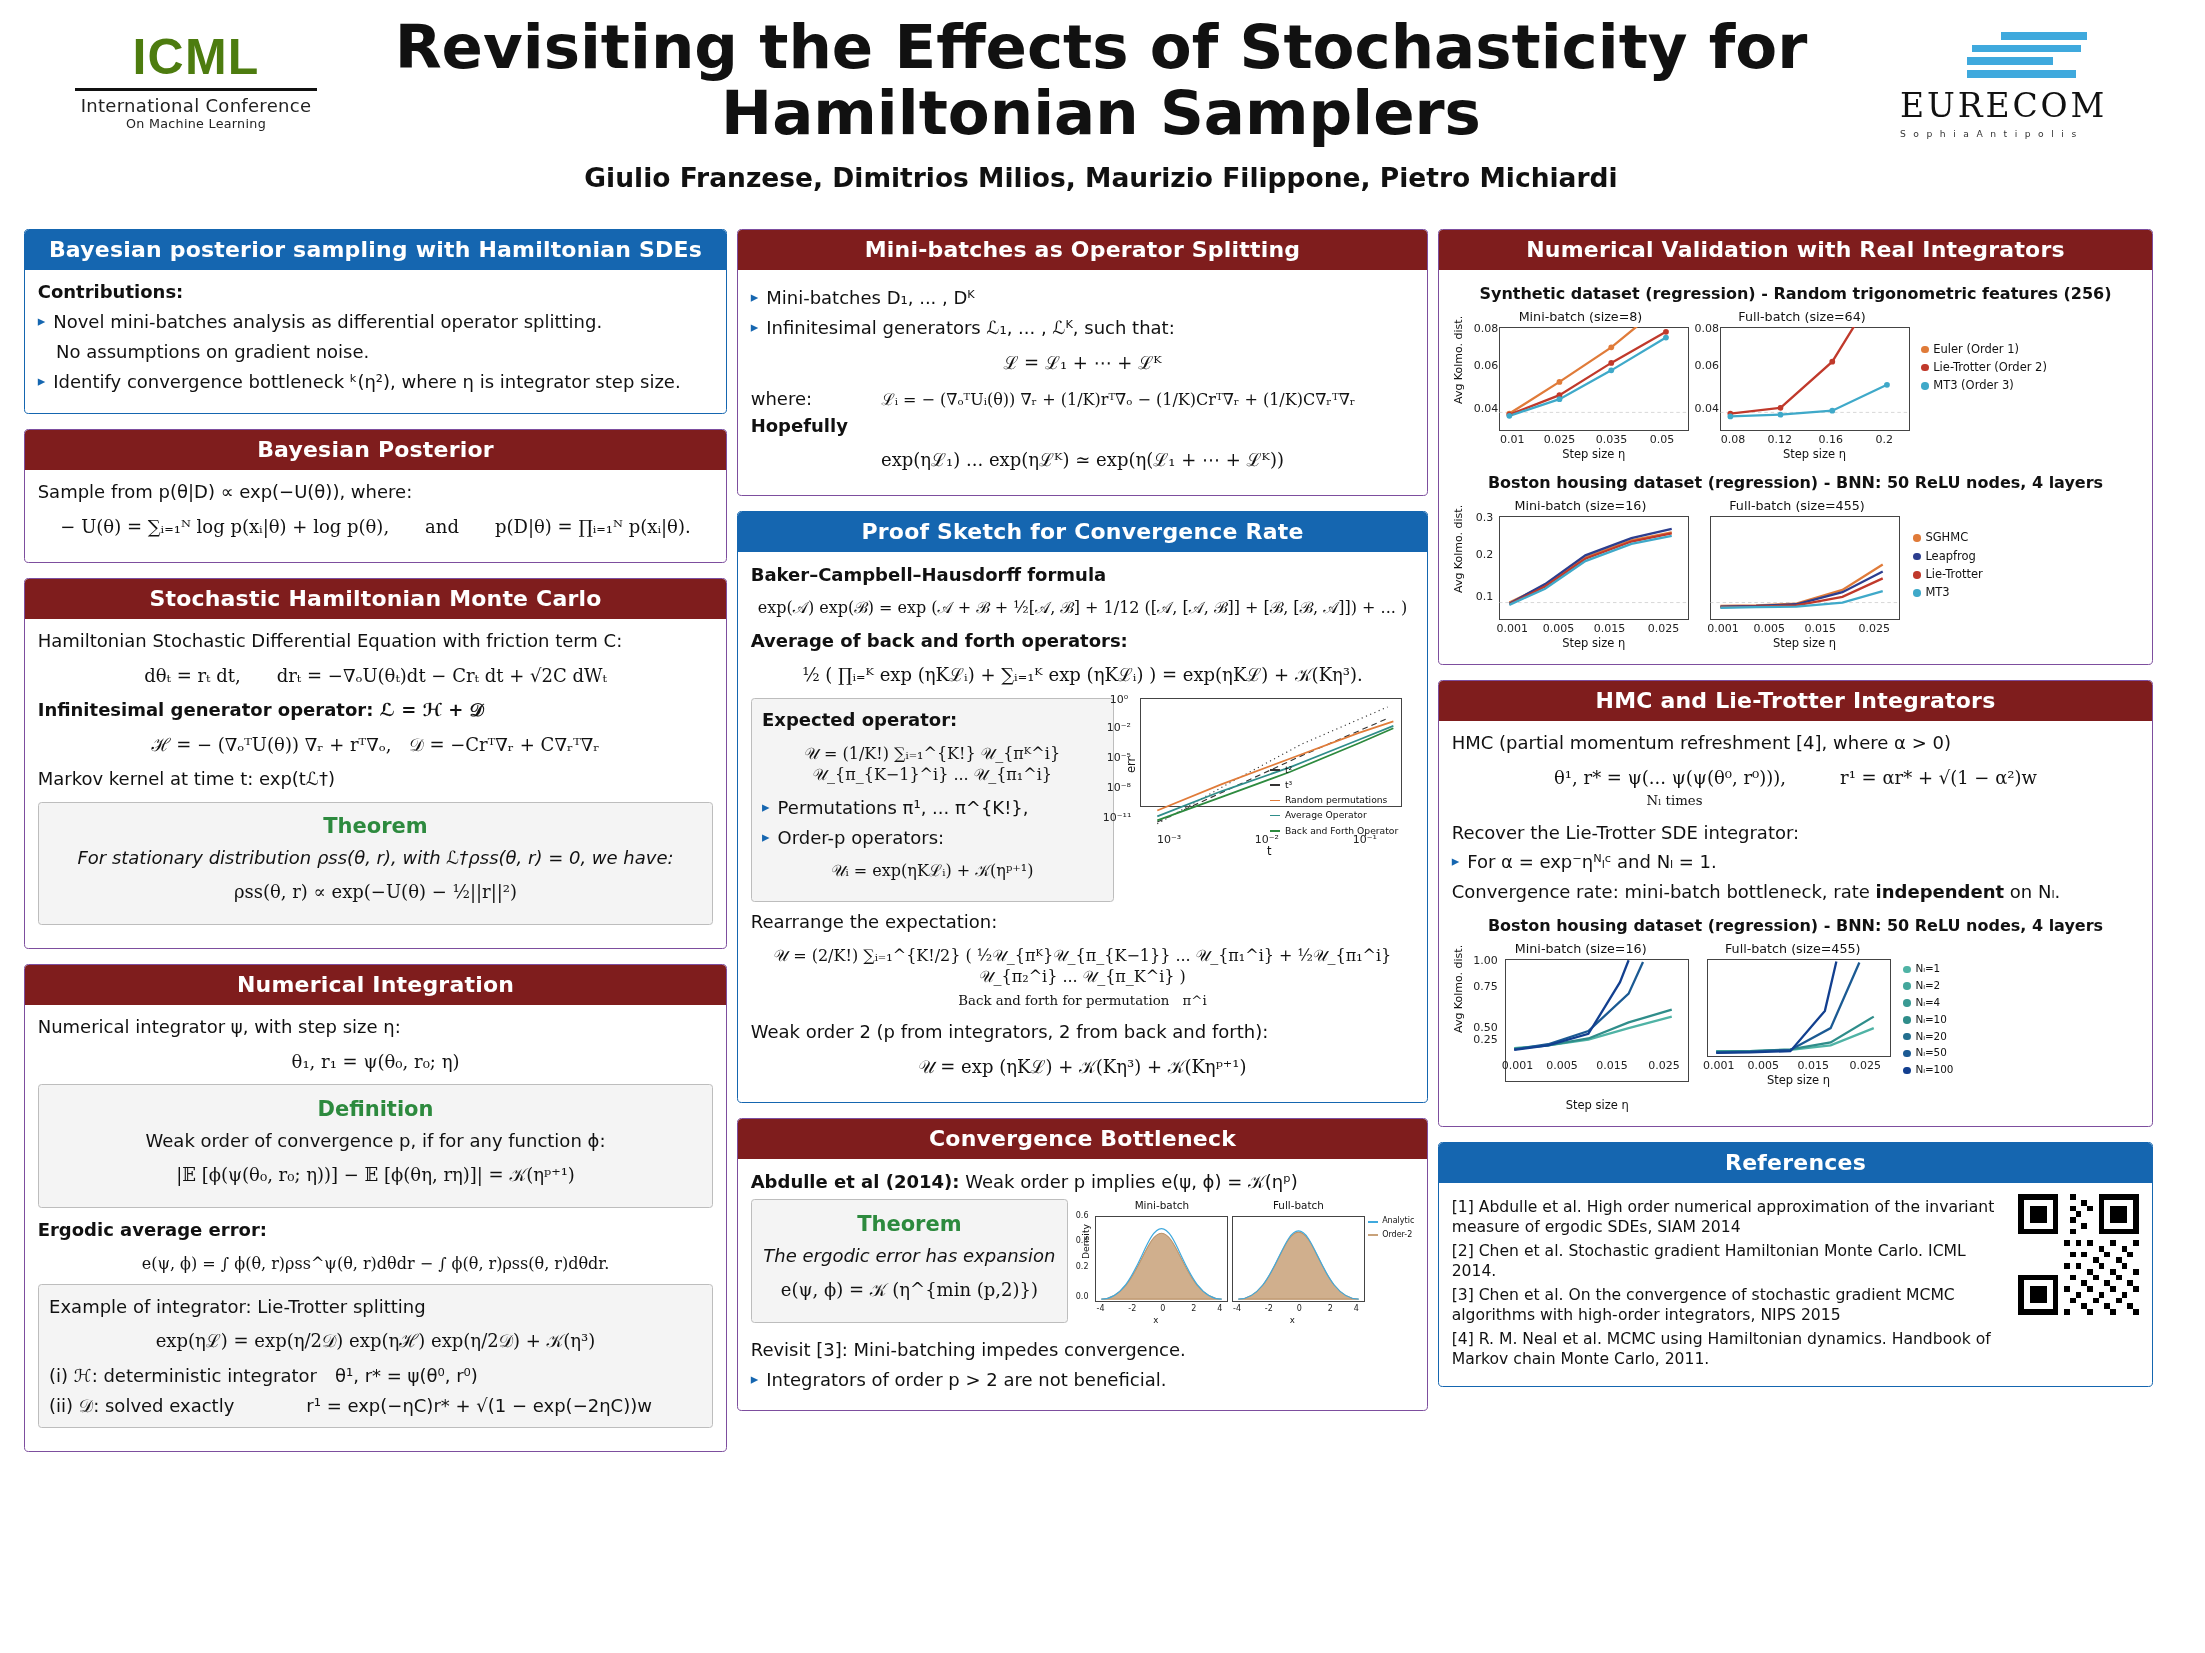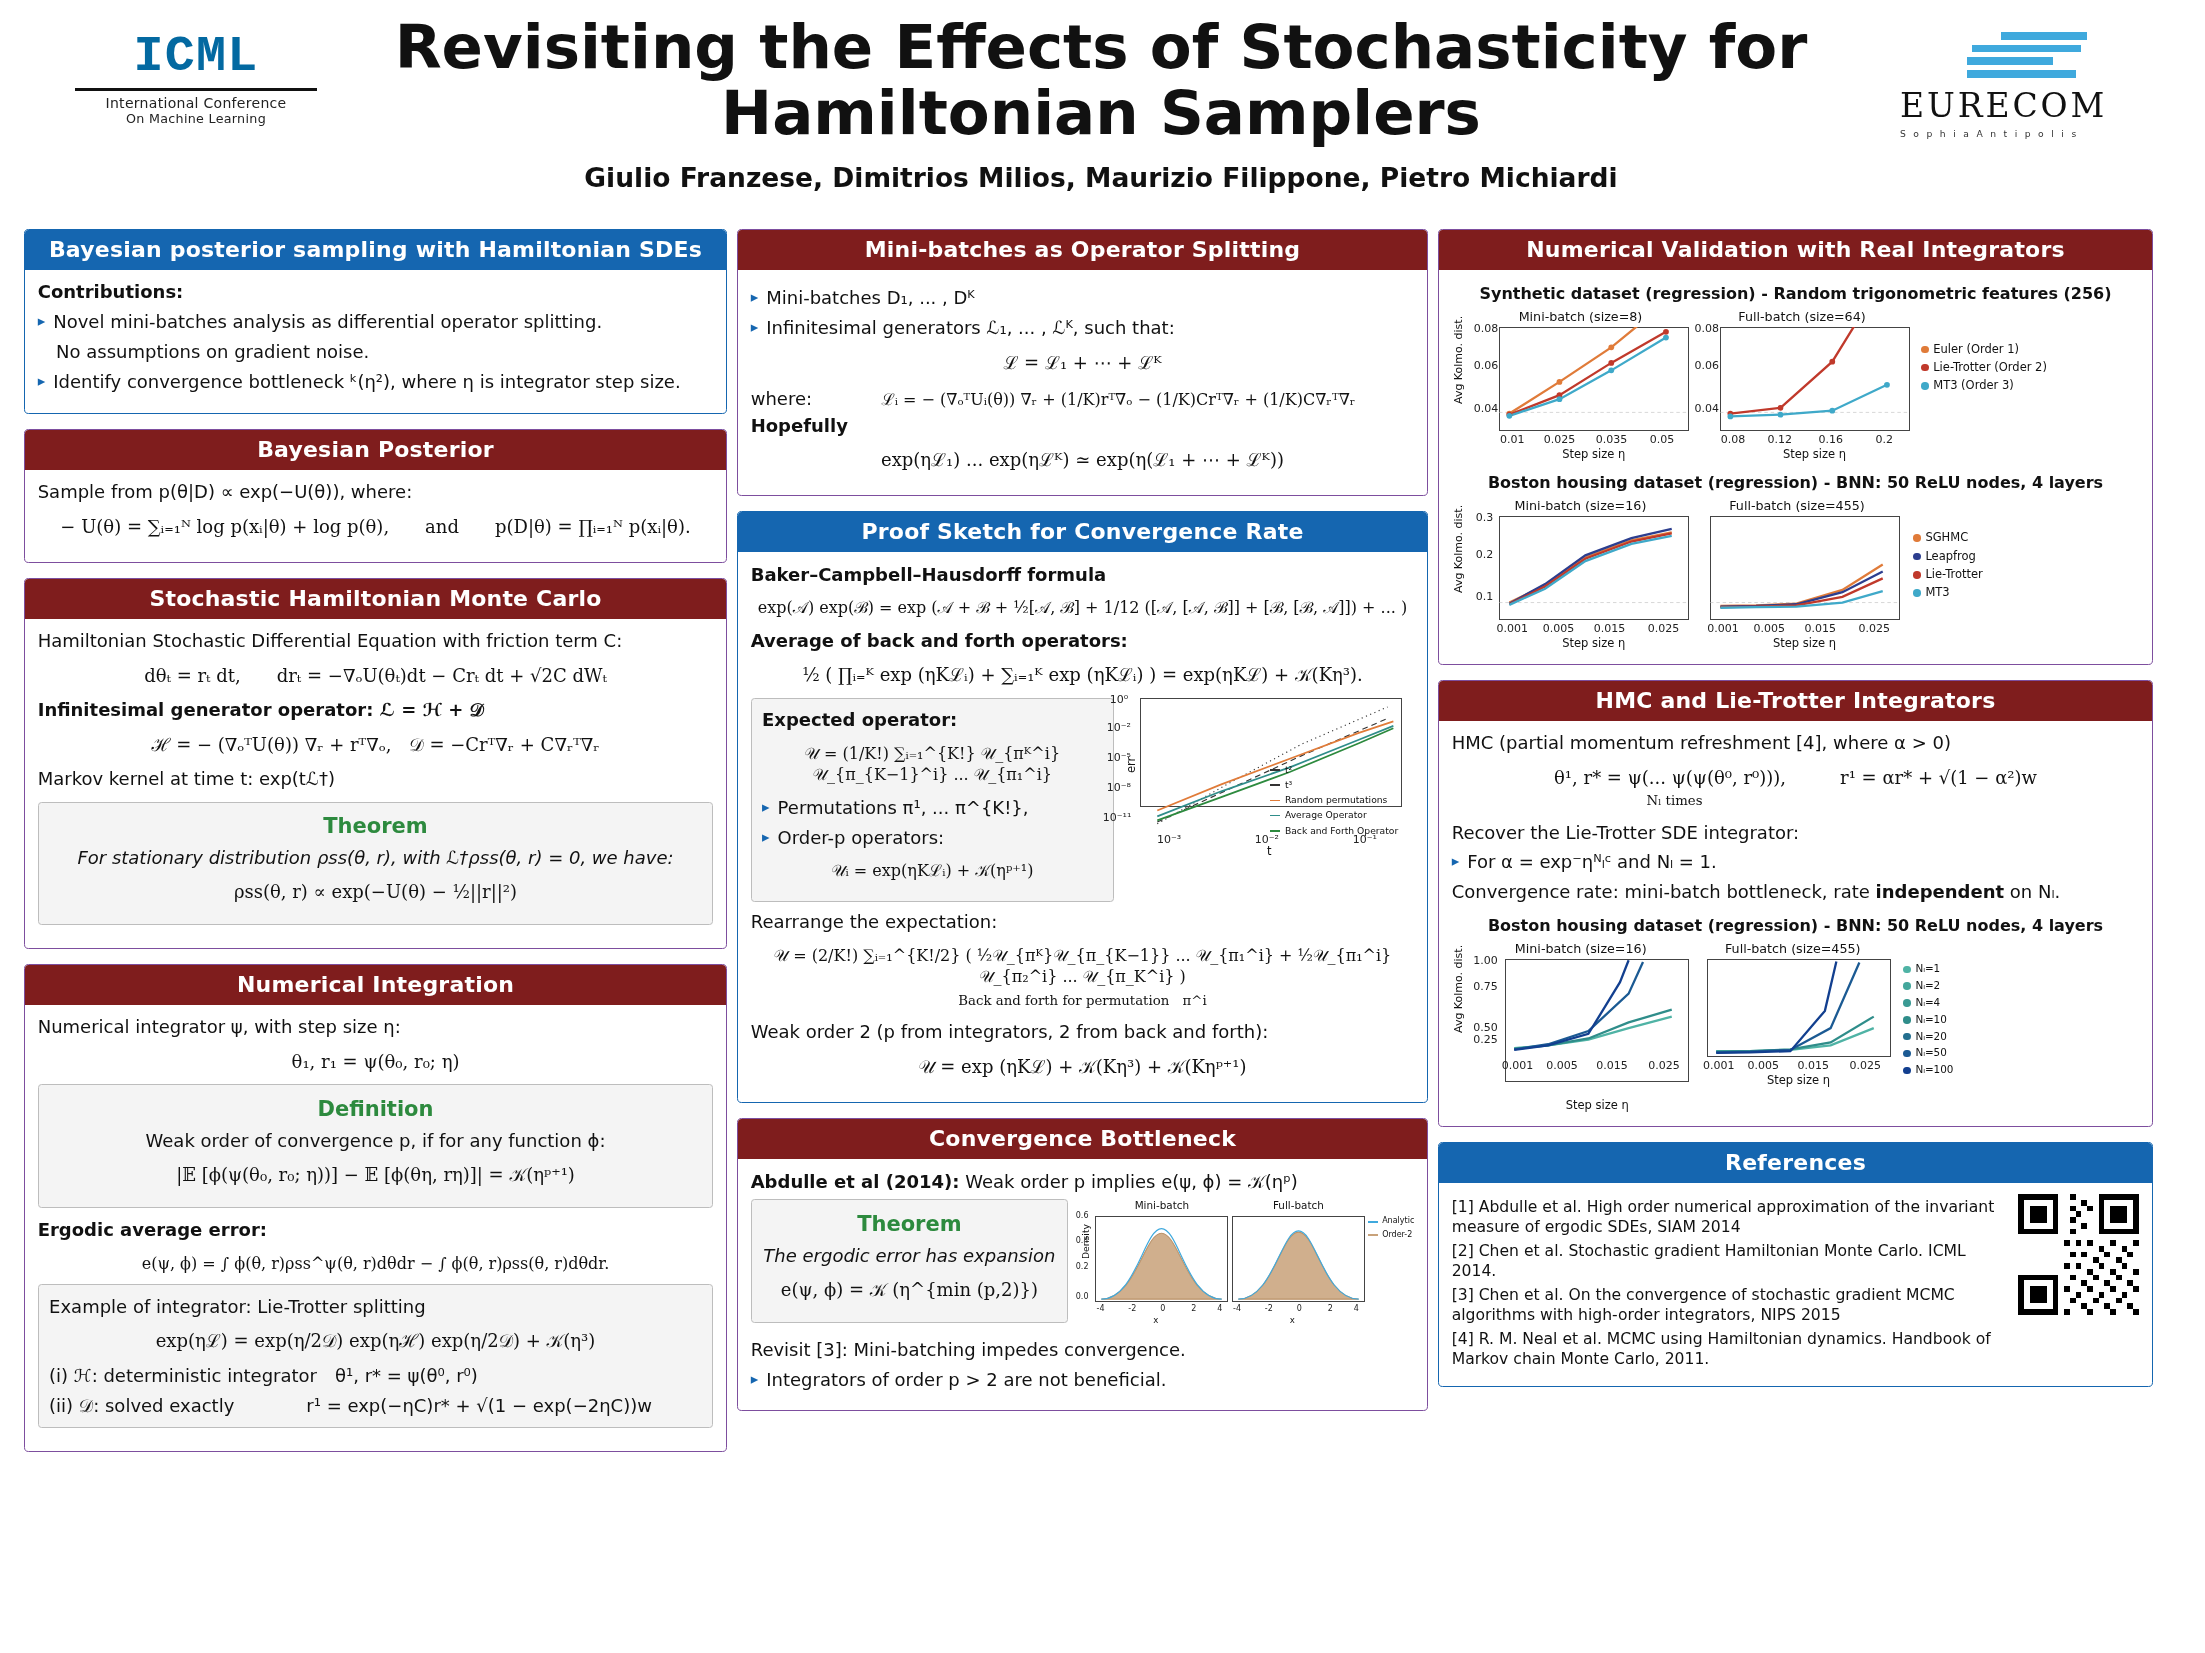--- a/index.html
+++ b/index.html
@@ -8,23 +8,23 @@
     background:#ffffff;
     font-family:"DejaVu Sans", sans-serif;
     color:#111;
     overflow:hidden;
   }
   .poster{position:relative;width:2205px;height:1654px;box-sizing:border-box;}
 
   
   .header{position:relative;height:225px;width:100%;}
   .icml-logo{position:absolute;left:75px;top:32px;width:242px;text-align:center;}
-  .icml-logo .big{font-family:Liberation Mono, monospace;font-weight:bold;font-size:50px;letter-spacing:1.2px;color:#0369a1;line-height:1;}
+  .icml-logo .big{font-family:Liberation Sans, sans-serif;font-weight:bold;font-size:50px;letter-spacing:1.2px;color:#4d7c0f;line-height:1;}
   .icml-logo .rule{height:2.9px;background:#111;margin:5.8px 0 4.6px 0;}
-  .icml-logo .sub1{font-size:14px;color:#222;letter-spacing:0.3px;}
+  .icml-logo .sub1{font-size:18px;color:#222;letter-spacing:0.3px;}
   .icml-logo .sub2{font-size:12.7px;color:#222;letter-spacing:0.3px;}
 
   .title-block{position:absolute;left:369px;top:5.8px;width:1464px;text-align:center;}
   .title-block h1{
     font-family:"DejaVu Sans", sans-serif;
     font-weight:bold;font-size:61px;line-height:1.08;margin:8px 0 0 0;color:#111;
   }
   .authors{font-size:26.5px;font-weight:bold;margin-top:16px;color:#111;}
 
   .eurecom{position:absolute;right:63px;top:32px;width:242px;text-align:left;}

